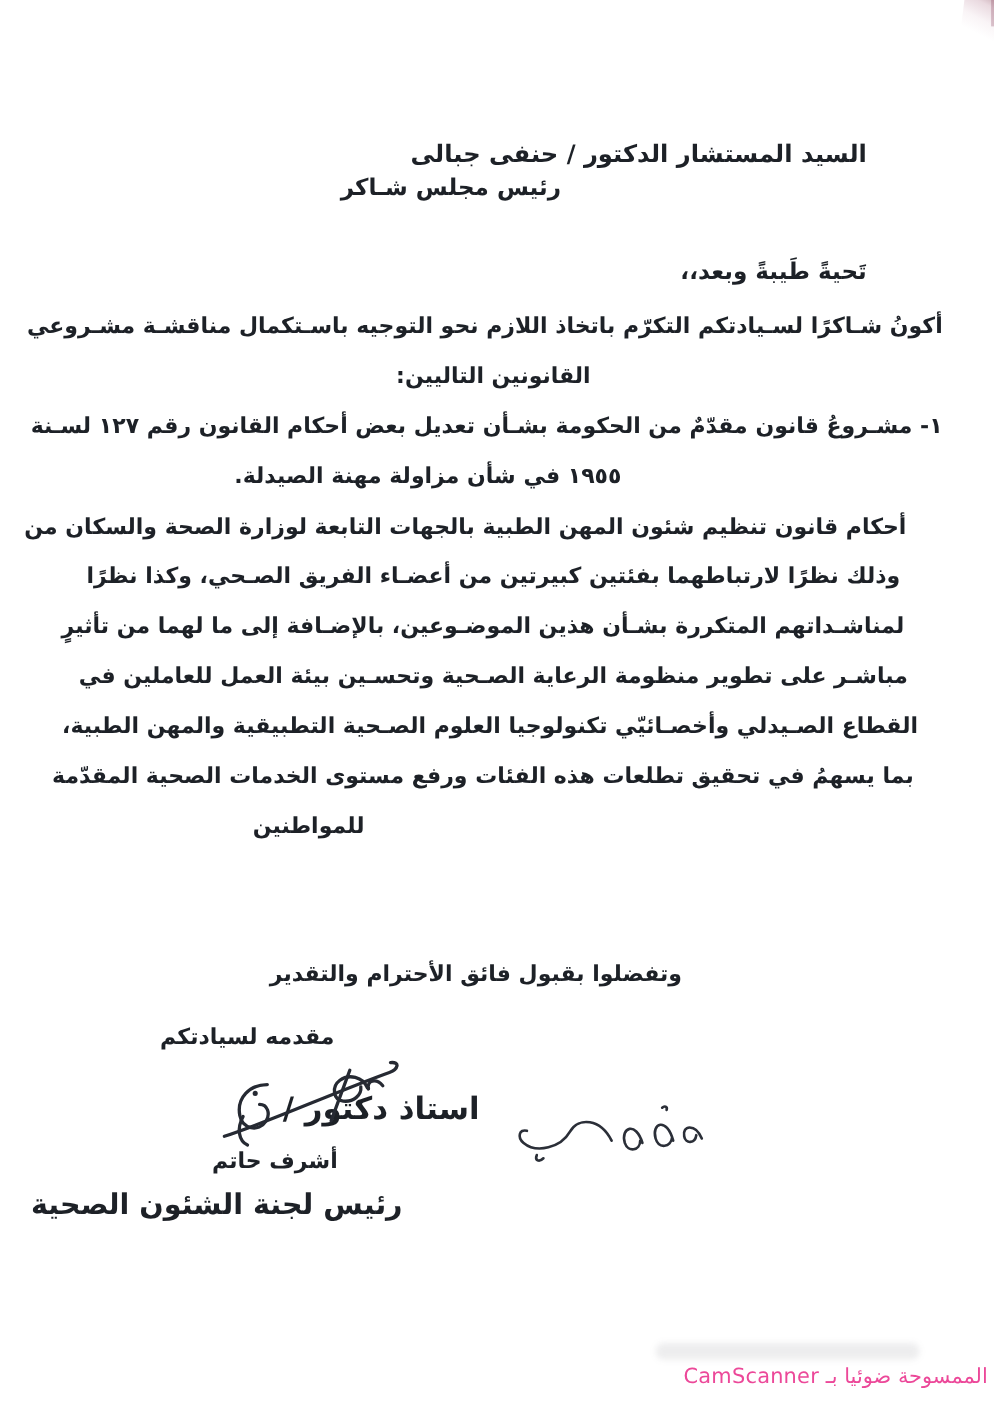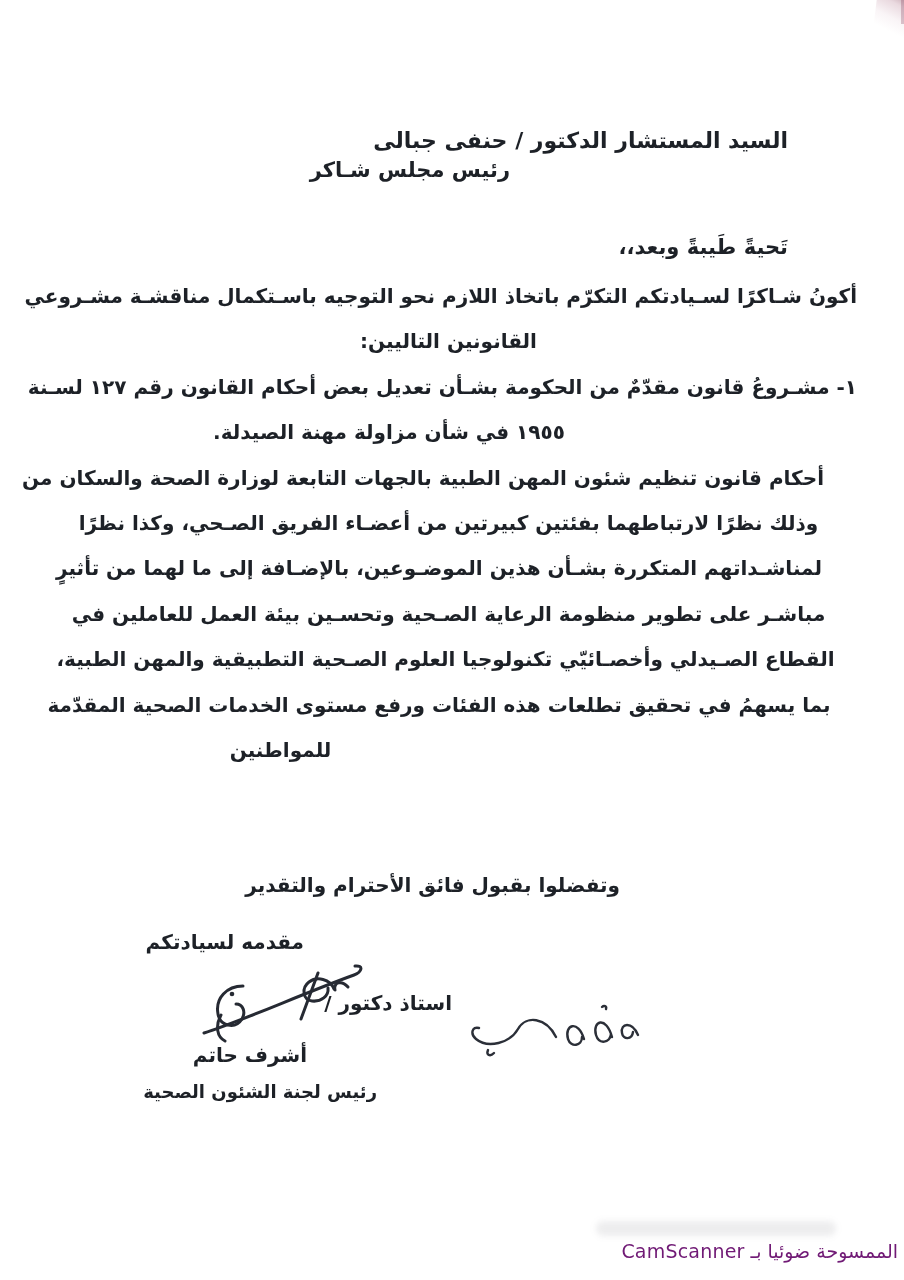--- a/index.html
+++ b/index.html
@@ -41,34 +41,34 @@
   .pr-119 { padding-right: 119px; }
   .pr-33  { padding-right: 33px; }
   .pr-29  { padding-right: 29px; }
   .pr-19  { padding-right: 19px; }
   .pr-6   { padding-right: 6px; }
   .pr-336 { padding-right: 336px; }
 
   
   .closing        { top: 873px;  right: 284px; font-size: 20px; }
   .presented-by   { top: 930px;  right: 600px; font-size: 20px; }
-  .signature-label{ top: 991px;  right: 452px; font-size: 20px; }
+  .signature-label{ top: 991px;  right: 468px; font-size: 28px; }
   .signatory-name { top: 1043px; right: 597px; font-size: 20px; margin-left: 36px; }
-  .signatory-title{ top: 1081px; right: 527px; font-size: 18px; }
+  .signatory-title{ top: 1081px; right: 538px; font-size: 26px; }
 
   .sig-main   { left: 190px; top: 957px;  width: 192px; height: 92px; }
   .sig-second { left: 458px; top: 995px;  width: 192px; height: 66px; }
   .sig-main svg, .sig-second svg { display: block; width: 100%; height: 100%; }
 
   
   .scan-footer {
     top: 1240px; right: 6px;
     font-size: 19px;
     font-weight: normal;
-    color: #701a75;
+    color: #ec4899;
     letter-spacing: 0.2px;
   }
   .footer-smudge {
     position: absolute;
     left: 596px; top: 1221px;
     width: 240px; height: 15px;
     background: rgba(80, 80, 85, 0.10);
     border-radius: 8px;
     filter: blur(3px);
   }

